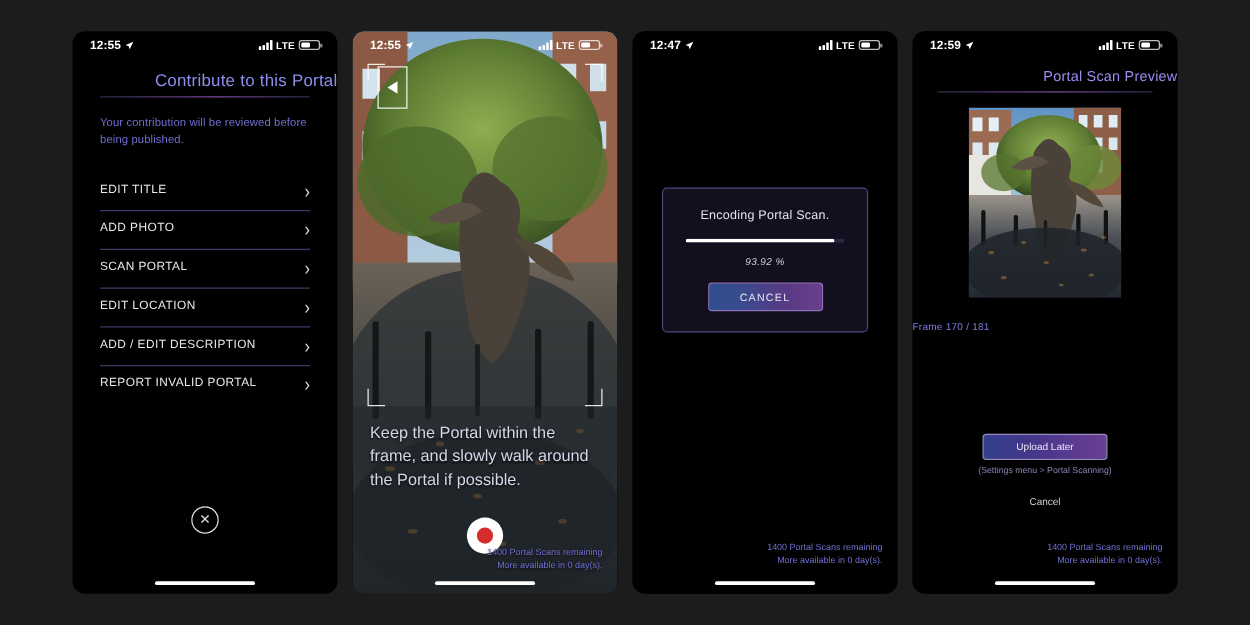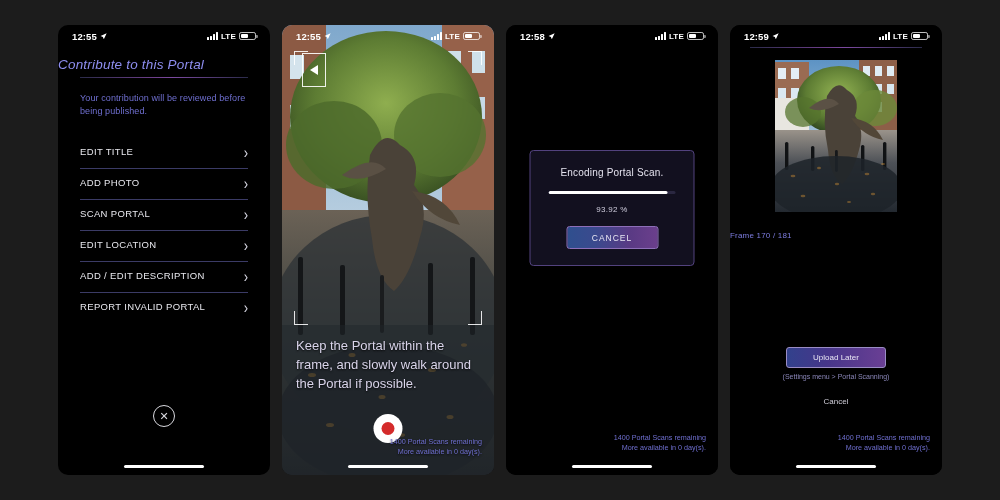--- a/index.html
+++ b/index.html
@@ -58,23 +58,22 @@
   }
   .battery b{display:block;height:100%;width:52%;background:#fff;border-radius:1px;}
   
   .home-ind {
     position:absolute; bottom:7px; left:50%; transform:translateX(-50%);
     width:80px; height:3.5px; background:#fff; border-radius:2px; z-index:40;
   }
   
   .s1 { padding: 22px 0 0 0; height:100%; position:relative;}
   .title {
-    text-align:left; color:#8e8ef0; font-size:13.5px; padding:10px 0 5px;
+    text-align:right; color:#8e8ef0; font-size:13.5px; padding:10px 0 5px;
     letter-spacing:.2px;
-    font-style:italic;
   }
   .title-rule {
     height:1px; margin:0 22px 14px;
     background:linear-gradient(90deg,#2b2b4a 0%,#6f3f8c 45%,#7c4aa0 55%,#2b2b4a 100%);
   }
   .subtitle {
     color:#6f6fd0; font-size:9px; line-height:1.45; padding:0 22px 20px;
     letter-spacing:.1px;
   }
   .menu { padding: 0 22px; }
@@ -136,21 +135,21 @@
     background:#12101f;
     border:1px solid #52427e;
     border-radius:4px;
     text-align:center;
   }
   .dlg-title { color:#e4e2ee; font-size:10px; margin-bottom:13px; letter-spacing:.2px;text-align:center; }
   .progress-track {
     height:3px; background:#2a2740; border-radius:2px; overflow:hidden; margin:0 4px 11px;
   }
   .progress-fill { height:100%; background:#fff; border-radius:2px; }
-  .dlg-pct { color:#cfcddd; font-size:8px; margin-bottom:12px; letter-spacing:.3px; }
+  .dlg-pct { color:#cfcddd; font-size:8px; margin-bottom:12px; letter-spacing:.3px;font-style:italic; }
   .dlg-cancel {
     display:block; width:92px; margin:0 auto; padding:5.5px 0;
     background:linear-gradient(90deg,#2f4f8e 0%,#3a4a8e 30%,#5a3a84 70%,#6b3f8c 100%);
     border:1px solid #8d6fb8; border-radius:3px;
     color:#e8e6f2; font-size:8.5px; letter-spacing:1px;
   }
   .scan-note-3 {
     position:absolute; right:12px; bottom:22px; text-align:right;
     color:#6f6fd0; font-size:7.2px; line-height:1.4;
   }
@@ -348,21 +347,21 @@
         <div>More available in 0 day(s).</div>
       </div>
     </div>
     <div class="home-ind"></div>
   </div>
 
   <div class="phone">
     <div class="s3">
       <div class="statusbar">
         <div class="sb-left">
-          <span>12:58</span>
+          <span>12:47</span>
           <svg class="loc-arrow" viewBox="0 0 10 10">
               <path d="M9.5.5 .8 4.3l3.3 1.4 1.4 3.3z" fill="#fff"></path>
             </svg>
         </div>
         <div class="sb-right">
           <span class="bars">
               <i></i>
               <i></i>
               <i></i>
               <i></i>
@@ -407,20 +406,21 @@
               <i></i>
               <i></i>
             </span>
           <span class="lte">LTE</span>
           <span class="battery">
               <b></b>
             </span>
         </div>
       </div>
 
+      <div class="title">Portal Scan Preview</div>
       <div class="title-rule"></div>
 
       <div class="preview-img">
         <svg viewBox="0 0 122 152" preserveAspectRatio="none" width="122" height="152">
           <defs>
             <linearGradient id="sky4" x1="0" y1="0" x2="0" y2="1">
               <stop offset="0" stop-color="#5d93c4"></stop>
                 <stop offset="1" stop-color="#a9c6dc"></stop>
             </linearGradient>
             <radialGradient id="tree4" cx="0.5" cy="0.4" r="0.6">

